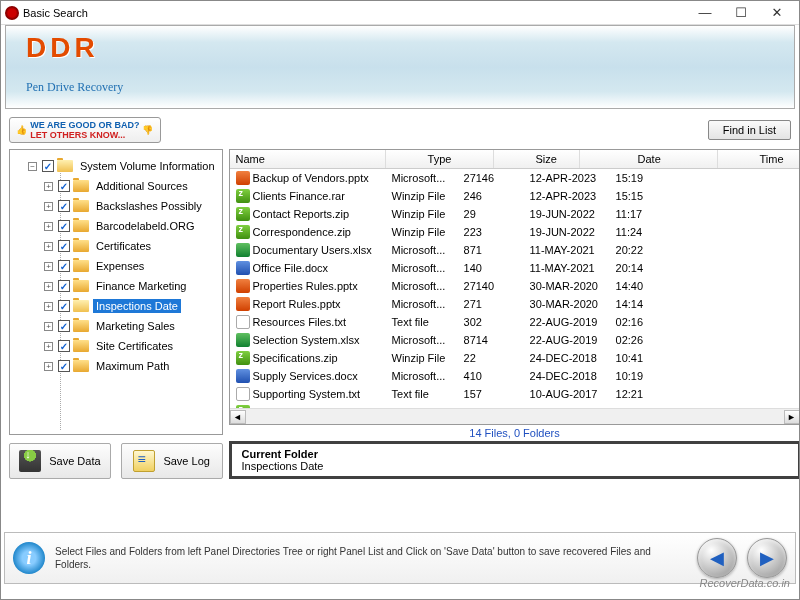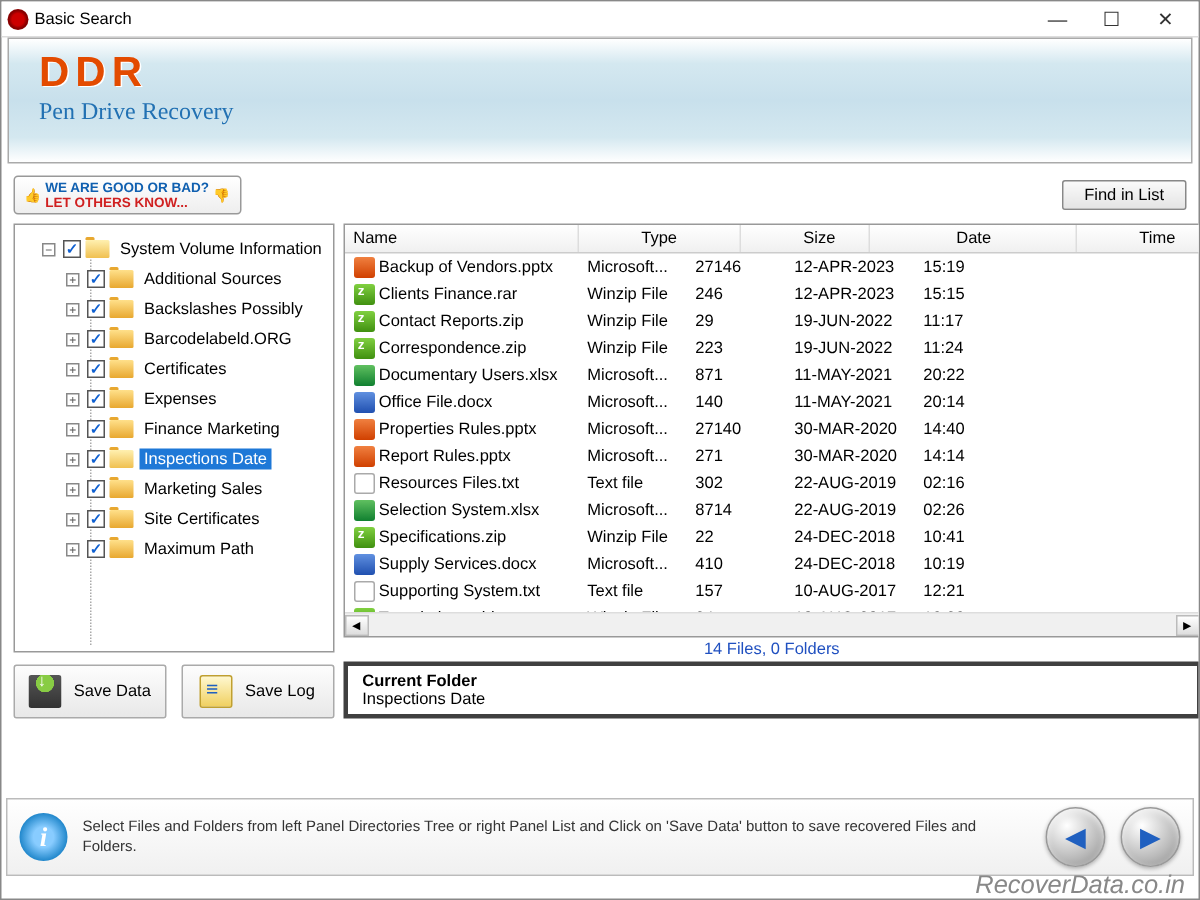--- a/index.html
+++ b/index.html
@@ -5,21 +5,21 @@
 * { box-sizing: border-box; margin: 0; padding: 0; font-family: Tahoma, Arial, sans-serif; }
 body { background: #fff; width: 800px; height: 600px; overflow: hidden; border: 1px solid #888; }
 
 .titlebar { height: 24px; background: #fff; border-bottom: 1px solid #ddd; display: flex; align-items: center; padding: 0 4px; font-size: 11px; }
 .titlebar .icon { width: 14px; height: 14px; margin-right: 4px; background: radial-gradient(circle, #c00 40%, #800 60%); border-radius: 50%; position: relative; }
 .titlebar .controls { margin-left: auto; display: flex; }
 .titlebar .controls div { width: 36px; height: 20px; display: flex; align-items: center; justify-content: center; font-size: 13px; color: #333; cursor: pointer; }
 
 .banner { height: 84px; background: linear-gradient(180deg, #fff 0%, #d4e8f0 20%, #c8e0ec 50%, #d4e8f0 80%, #fff 100%); border: 1px solid #aaa; margin: 0 4px; position: relative; padding: 6px 20px; }
 .banner .ddr { font-family: Impact, "Arial Black", sans-serif; font-size: 28px; color: #E34B00; letter-spacing: 4px; font-weight: bold; text-shadow: 1px 1px 0 #fff; }
-.banner .subtitle { font-family: "Comic Sans MS", cursive; font-size: 16px; color: #2271B3; margin-top: 2px; }
+.banner .subtitle { font-family: "Comic Sans MS", cursive; font-size: 12px; color: #2271B3; margin-top: 16px; }
 
 .main { padding: 8px; }
 .toprow { display: flex; align-items: center; margin-bottom: 6px; }
 .review-btn { border: 1px solid #999; border-radius: 3px; padding: 2px 6px; background: linear-gradient(#fff,#eee); font-family: "Courier New", monospace; font-size: 9px; font-weight: bold; display: flex; align-items: center; gap: 3px; cursor: pointer; }
 .review-btn .l1 { color: #1060b0; }
 .review-btn .l2 { color: #d02020; }
 .find-btn { margin-left: auto; border: 1px solid #888; background: linear-gradient(#fafafa,#e4e4e4); padding: 3px 14px; font-size: 11px; border-radius: 2px; cursor: pointer; }
 
 .panels { display: flex; gap: 6px; height: 330px; }
 .left-panel { width: 330px; display: flex; flex-direction: column; }
@@ -72,21 +72,21 @@
 .current-box { border: 3px solid #404040; padding: 4px 10px; }
 .current-box .t { font-size: 11px; font-weight: bold; }
 .current-box .v { font-size: 11px; }
 
 .footer { position: absolute; bottom: 16px; left: 4px; right: 4px; border: 1px solid #bbb; background: linear-gradient(#fff,#f0f0f0); padding: 4px 8px; display: flex; align-items: center; gap: 10px; height: 52px; }
 .footer .info-ic { width: 32px; height: 32px; border-radius: 50%; background: radial-gradient(circle,#8cf 30%,#28c 70%); display:flex; align-items:center; justify-content:center; color:#fff; font-size:18px; font-weight:bold; font-style:italic; font-family:Georgia,serif; }
 .footer .msg { flex: 1; font-size: 10px; color: #333; line-height: 1.3; }
 .footer .nav-btn { width: 40px; height: 40px; border-radius: 50%; background: radial-gradient(circle at 35% 30%,#fff,#bbb 60%,#888); border: 1px solid #999; display:flex; align-items:center; justify-content:center; cursor:pointer; box-shadow: inset 0 2px 4px rgba(255,255,255,.7), 0 1px 3px rgba(0,0,0,.3); }
 .footer .nav-btn span { color: #2060c0; font-size: 18px; }
 
-.watermark { position: absolute; bottom: 0; right: 10px; font-size: 17px; color: #888; font-style: italic; }
+.watermark { position: absolute; bottom: 11px; right: 10px; font-size: 11px; color: #888; font-style: italic; }
 </style>
 </head>
 <body>
 
 <div class="titlebar">
   <div class="icon"></div>
   <span>Basic Search</span>
   <div class="controls">
     <div>—</div>
     <div>☐</div>

